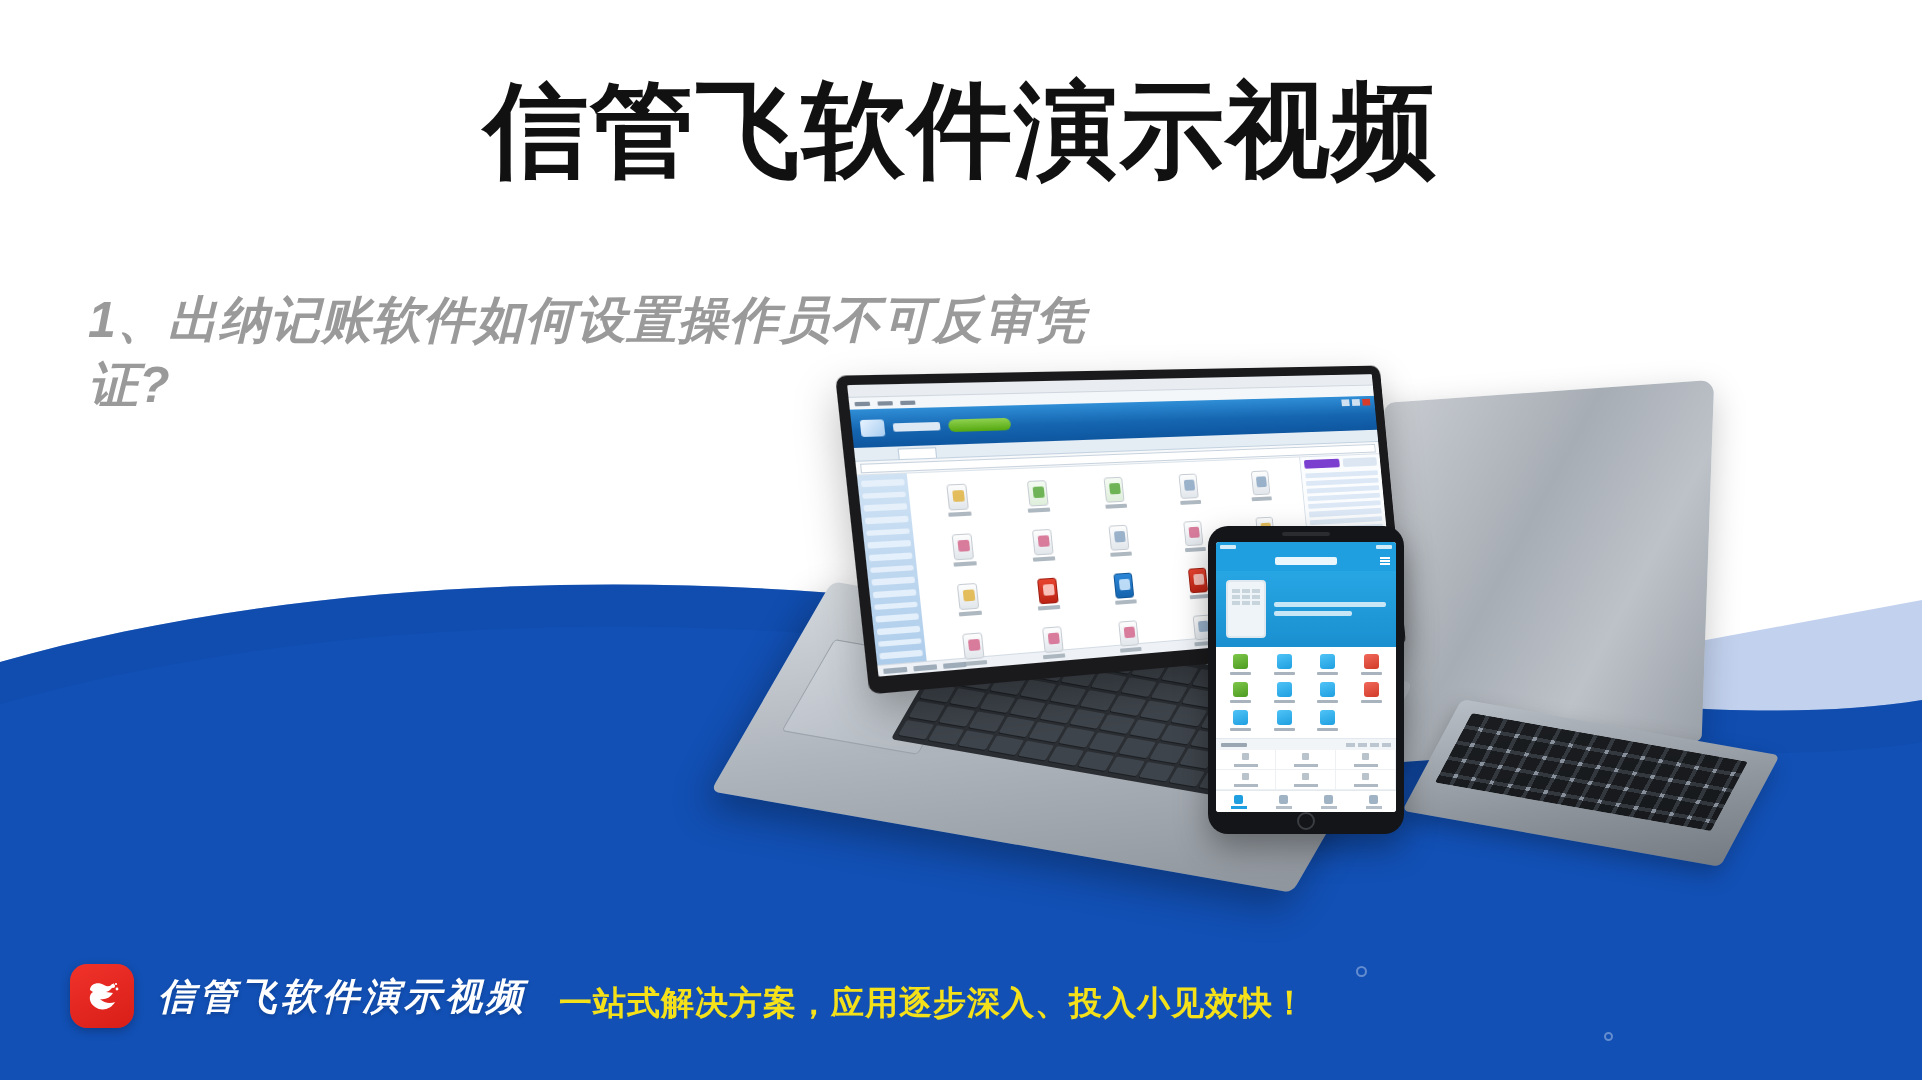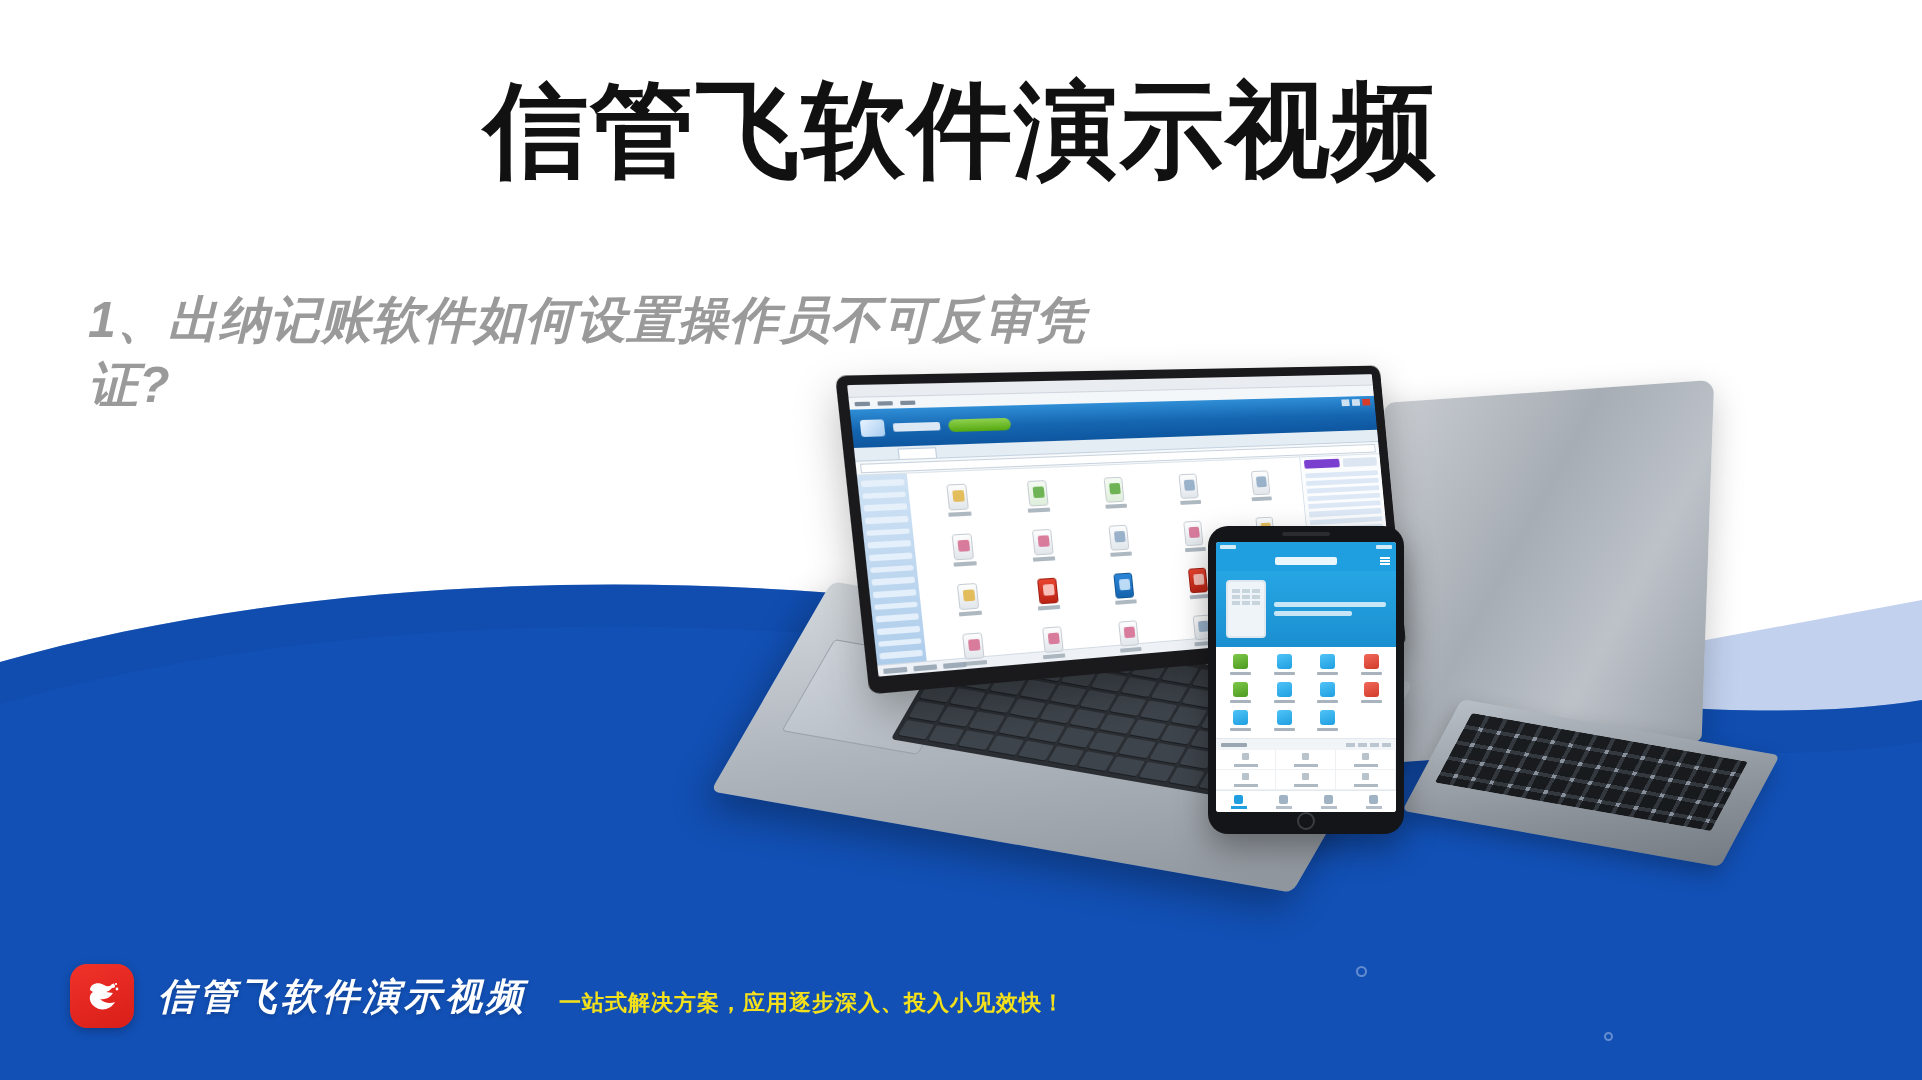--- a/index.html
+++ b/index.html
@@ -322,21 +322,21 @@
     flex:none;
   }
   .brand-name {
     color:#ffffff; font-size:37px; font-weight:800;
     font-style:italic; letter-spacing:4px; line-height:1;
     white-space:nowrap;
     text-shadow:0 2px 4px rgba(0,0,0,.18);
     text-align:center;
   }
   .tagline {
-    color:#f5e11a; font-size:22px; font-weight:700;
+    color:#f5e11a; font-size:33px; font-weight:700;
     letter-spacing:1px; white-space:nowrap;
     margin-left:8px; margin-top:14px;
   }
 
   .deco { position:absolute; border-radius:50%; border:2px solid rgba(255,255,255,.35); }
   .deco.d1 { width:11px; height:11px; left:1356px; top:966px; }
   .deco.d2 { width:9px;  height:9px;  left:1604px; top:1032px; }
 </style>
 </head>
 <body>

